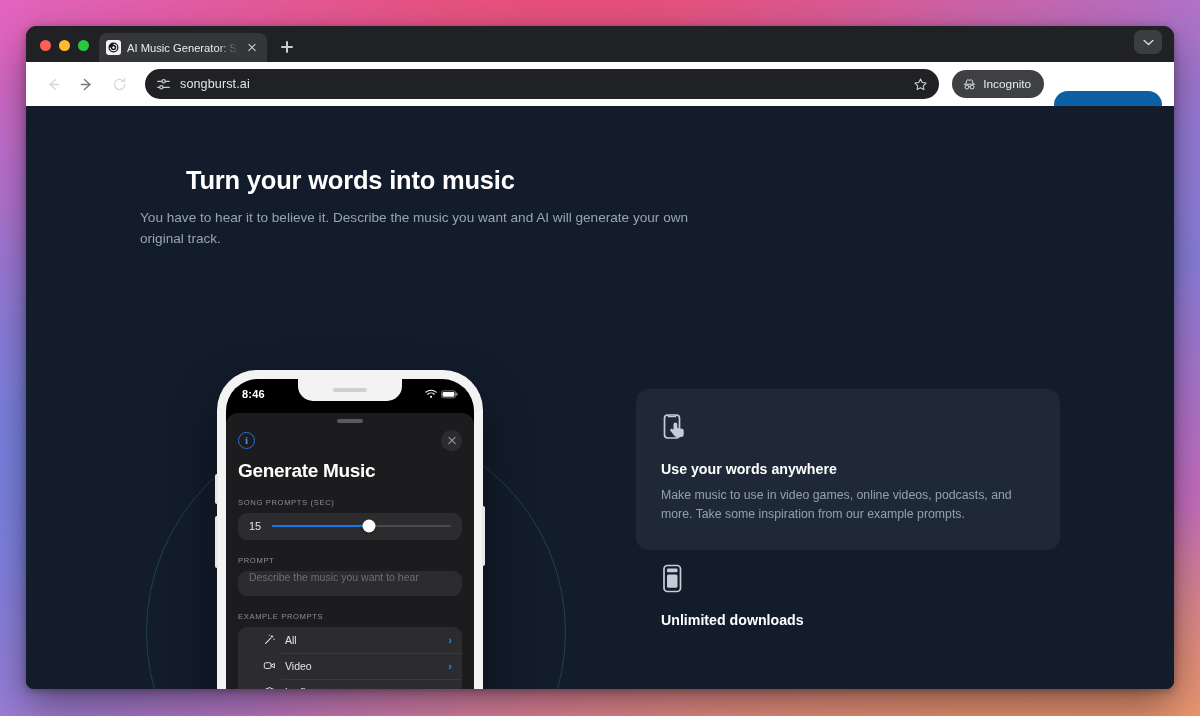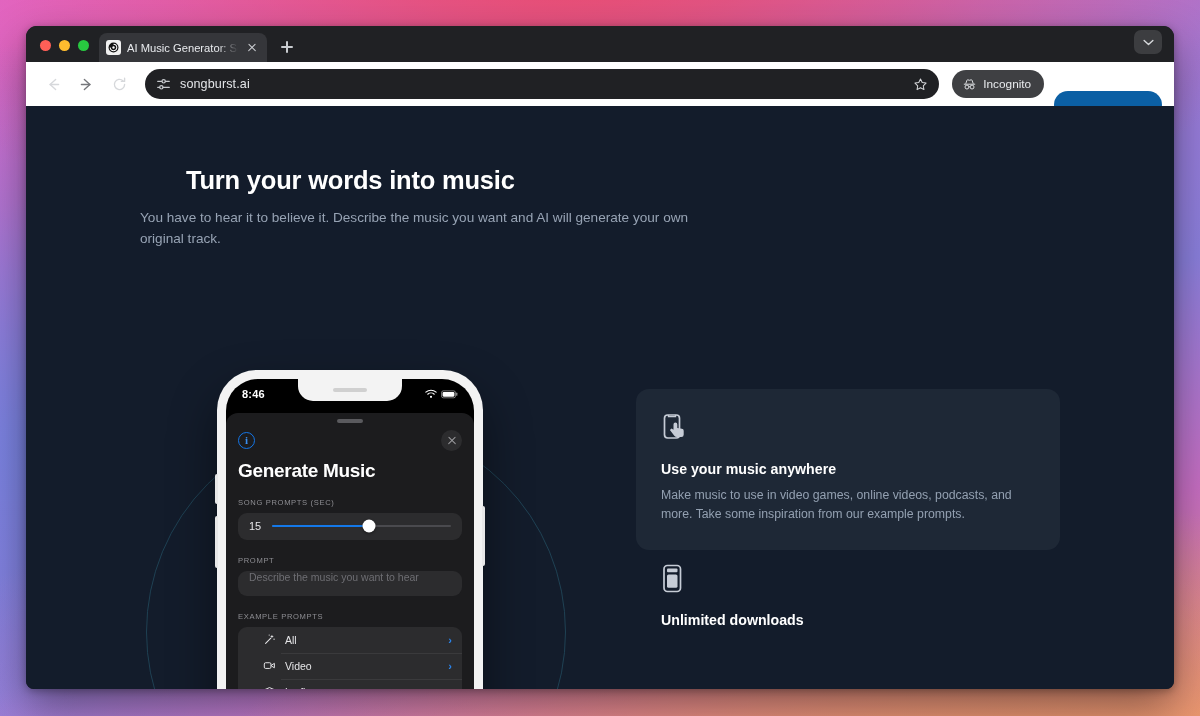--- a/index.html
+++ b/index.html
@@ -403,21 +403,21 @@
     </div>
 
     <div class="feature-card">
       <div class="feat-ico">
         <svg width="28" height="30" viewBox="0 0 28 30">
           <rect x="3.5" y="2" width="15" height="23" rx="3.2" stroke="#c6ccd6" stroke-width="1.7" fill="none"></rect>
           <path d="M7.5 2 V3.6 H14.5 V2" stroke="#c6ccd6" stroke-width="1.4" fill="none"></path>
           <path d="M12.5 11.5 v5.2 l-2-1.3 -1.6 1.6 4.4 5.8 a3.2 3.2 0 0 0 2.6 1.3 h4.4 a2.4 2.4 0 0 0 2.4-2.4 v-4 a2 2 0 0 0-1.8-2 l-4.6-.6 v-3.6 a1.9 1.9 0 0 0-3.8 0 z" fill="#c6ccd6"></path>
         </svg>
       </div>
-      <h3>Use your music anywhere</h3>
+      <h3>Use your words anywhere</h3>
       <p>Make music to use in video games, online videos, podcasts, and more. Take some inspiration from our example prompts.</p>
     </div>
 
     <div class="feature-plain">
       <div class="feat-ico">
         <svg width="24" height="30" viewBox="0 0 24 30">
           <rect x="3" y="1.5" width="16.5" height="26" rx="3.4" stroke="#c6ccd6" stroke-width="1.7" fill="none"></rect>
           <rect x="6" y="4.6" width="10.5" height="3.6" rx="1" fill="#c6ccd6"></rect>
           <rect x="6" y="10.4" width="10.5" height="13.4" rx="1.6" fill="#c6ccd6"></rect>
         </svg>

